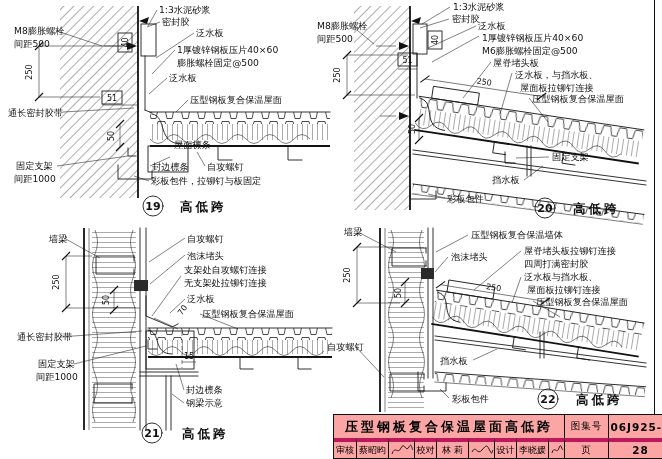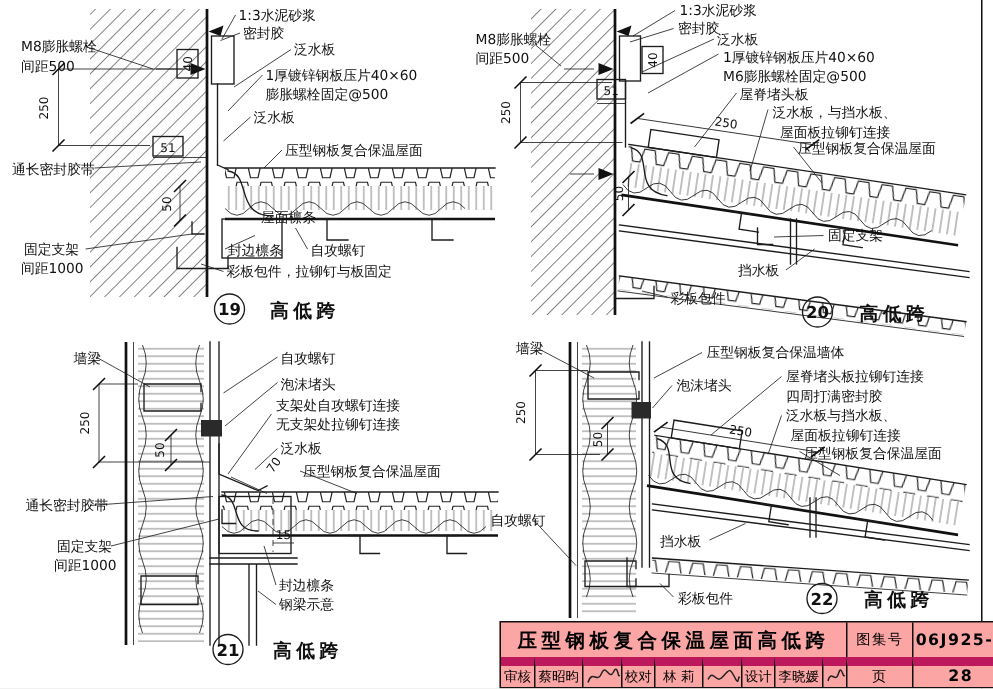--- a/index.html
+++ b/index.html
@@ -16,21 +16,21 @@
   .thk{stroke:#111;stroke-width:1.8;fill:none;}
   .t{stroke:#111;stroke-width:1.1;}
   .dsh{stroke-dasharray:4 3;}
   .fillk{fill:#111;stroke:none;}
   .foam{fill:#2a2a2a;stroke:none;}
   
   .tb{position:absolute;left:333px;top:414px;width:340px;height:45px;box-sizing:border-box;
       border:1.6px solid #111;background:#fca5a5;display:grid;
       grid-template-columns:22px 32px 26px 22px 32px 26px 22px 32px 16px 44px 1fr;
       grid-template-rows:23px 1fr;}
-  .tb .c{border-left:1px solid #111;border-top:6px solid #be185d;display:flex;align-items:center;
+  .tb .c{border-left:1px solid #111;border-top:4px solid #be185d;display:flex;align-items:center;
          justify-content:center;font-size:9px;overflow:hidden;white-space:nowrap;}
   .tb .r1{border-top:none;}
   .tb .c1{border-left:none;}
   .tb .title{grid-column:1/10;font-size:13px;font-weight:700;letter-spacing:3px;}
   .tb .lblcell{font-size:9.5px;letter-spacing:1px;}
   .tb .valcell{font-size:10.5px;font-weight:700;letter-spacing:1px;}
   .sig svg{position:static;}
   .pborder{position:absolute;left:654px;top:0;width:0;height:459px;border-left:1.6px solid #111;}
 </style>
 </head>

